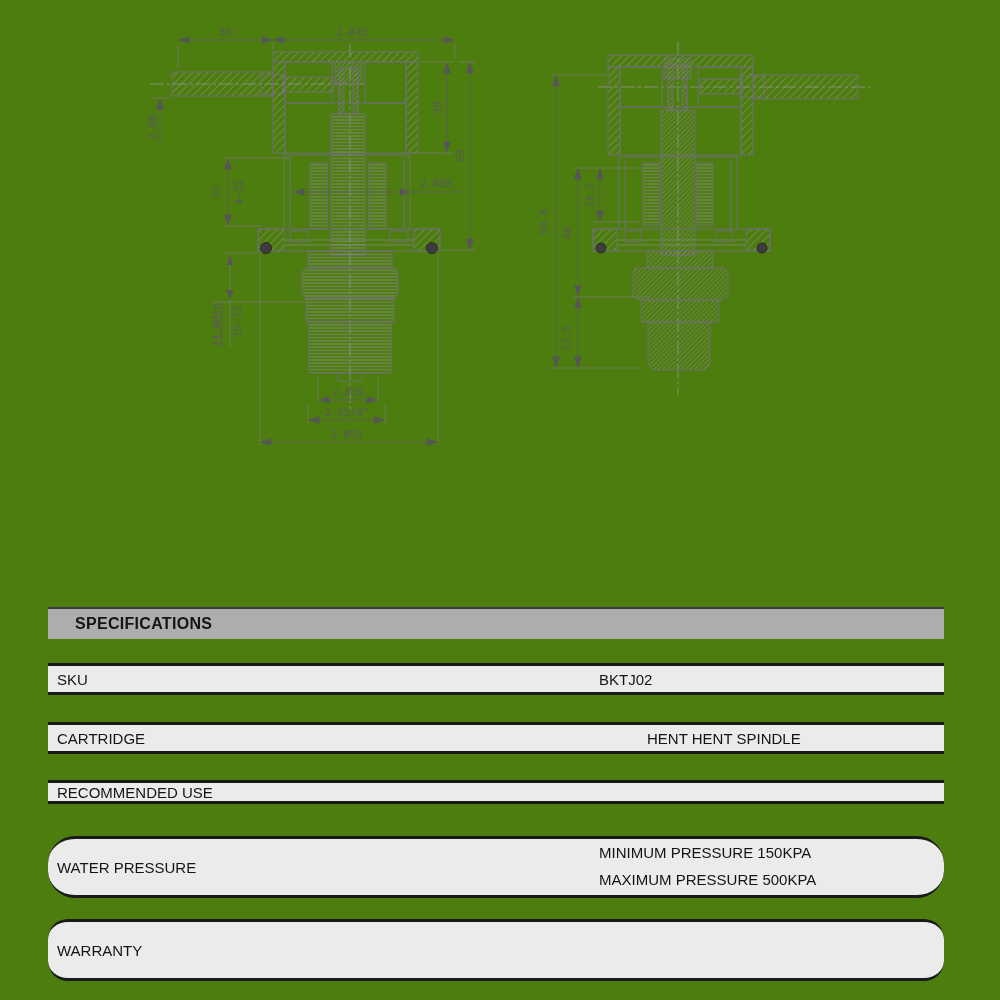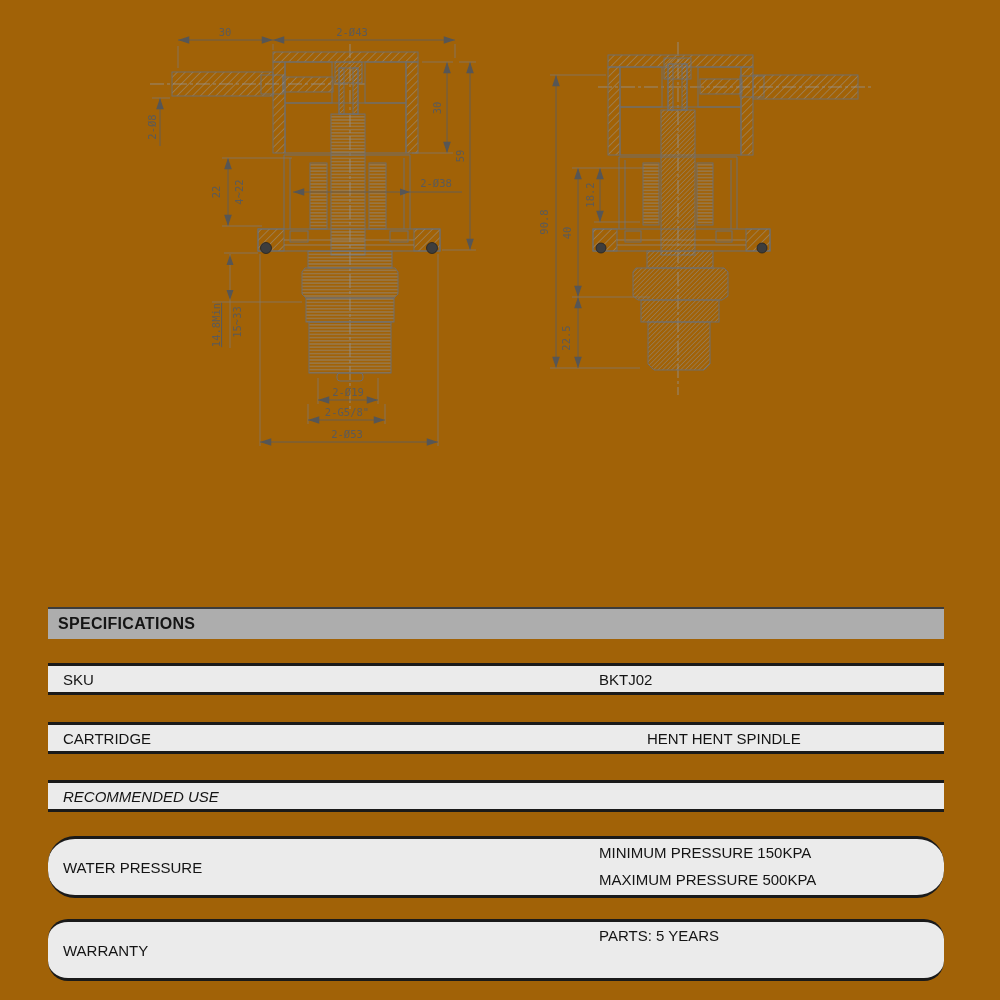--- a/index.html
+++ b/index.html
@@ -1,44 +1,44 @@
 <!DOCTYPE html>
 <html><head>
 <meta charset="utf-8">
 <style>
   html,body{margin:0;padding:0;background:#ffffff;}
-  .page{position:relative;width:1000px;height:1000px;background:#a16207;overflow:hidden;
+  .page{position:relative;width:1000px;height:1000px;background:#4d7c0f;overflow:hidden;
         font-family:"Liberation Sans",sans-serif;}
   
   .drawing-area{position:absolute;left:0;top:0;width:1000px;height:590px;}
   .o  {stroke:#6e6e6e;stroke-width:1;fill:none;}
   .h  {fill:url(#hatchA);stroke:#6e6e6e;stroke-width:1;}
   .hd {fill:url(#hatchB);stroke:#6e6e6e;stroke-width:1;}
   .t  {fill:url(#thr);stroke:#6e6e6e;stroke-width:1;}
   .cl {stroke:#949494;stroke-width:0.8;stroke-dasharray:14 3 3 3;fill:none;}
   .d  {stroke:#5f5f5f;stroke-width:0.9;fill:none;}
   .e  {stroke:#7d7d7d;stroke-width:0.7;fill:none;}
   .thin{stroke:#8a8a8a;stroke-width:0.7;fill:none;}
   .ar {fill:#565656;}
   .oring{fill:#3d3d3d;stroke:#222;stroke-width:0.8;}
   .dt {font-family:"DejaVu Sans Mono",monospace;font-size:10.5px;fill:#5a5a5a;text-anchor:middle;}
   
   .specs{position:absolute;left:48px;top:607px;width:896px;height:380px;color:#141414;}
   .specs-header{position:absolute;left:0;top:0;width:100%;height:32px;background:#adadad;
     border-top:2px solid #3c3c3c;box-sizing:border-box;display:flex;align-items:center;}
-  .specs-title{font-size:16px;font-weight:bold;letter-spacing:.3px;padding-left:10px;color:#151515;}
+  .specs-title{font-size:16px;font-weight:bold;letter-spacing:.3px;padding-left:27px;color:#151515;}
   .spec-row{position:absolute;left:0;width:100%;background:#ebebeb;
     border-top:3px solid #1a1a1a;border-bottom:3px solid #1a1a1a;box-sizing:border-box;
     display:flex;font-size:15px;}
-  .spec-label{width:61.5%;display:flex;align-items:center;padding-left:15px;box-sizing:border-box;}
+  .spec-label{width:61.5%;display:flex;align-items:center;padding-left:9px;box-sizing:border-box;}
   .spec-value{flex:1;display:flex;flex-direction:column;justify-content:flex-start;}
   .spec-value div{line-height:27px;}
   .r0{top:56px;height:32px;}
   .r1{top:115px;height:32px;gap:48px;}
-  .r2{top:173px;height:32px;font-style:italic;}
+  .r2{top:173px;height:24px;}
   .r3{top:229px;height:62px;border-radius:27px;}
   .r4{top:312px;height:62px;border-radius:20px;}
 </style>
 </head>
 <body>
 
 <div class="page">
 
   <div class="drawing-area">
     <svg width="1000" height="590" viewBox="0 0 1000 590">
@@ -292,18 +292,17 @@
       <div class="spec-label">WATER PRESSURE</div>
       <div class="spec-value">
         <div>MINIMUM PRESSURE 150KPA</div>
         <div>MAXIMUM PRESSURE 500KPA</div>
       </div>
     </div>
 
     <div class="spec-row r4">
       <div class="spec-label">WARRANTY</div>
       <div class="spec-value">
-        <div>PARTS: 5 YEARS</div>
       </div>
     </div>
   </div>
 
 </div>
 
 </body></html>

